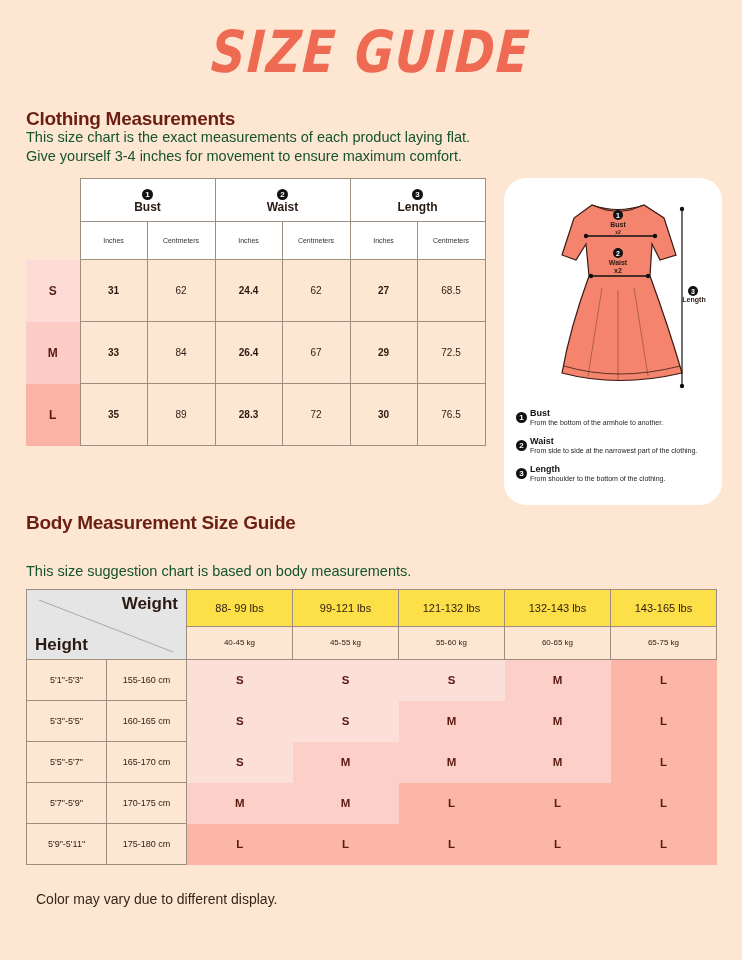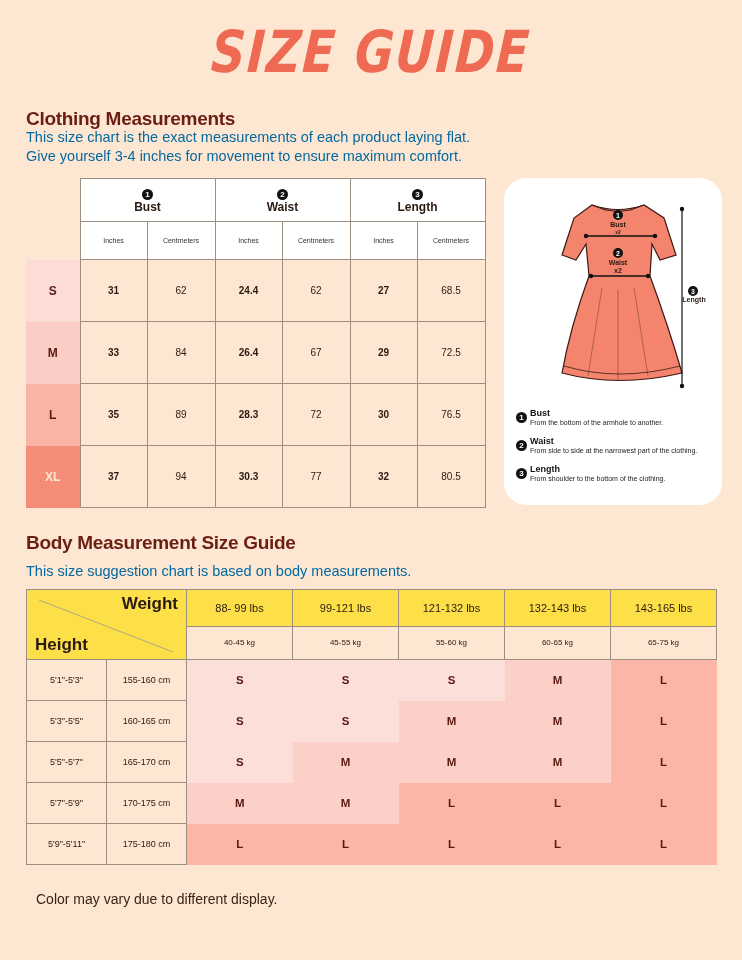--- a/index.html
+++ b/index.html
@@ -16,21 +16,21 @@
     font-family: "DejaVu Sans", sans-serif;
     font-size: 58px; font-weight: bold; color: #ee6a52;
     letter-spacing: 2px; font-style: italic;
     transform: scaleX(0.82) skewX(-4deg);
   }
   .sec-title {
     position: absolute; left: 26px; font-size: 19px; font-weight: bold; color: #6b1f12;
     letter-spacing: -0.3px;
   }
   .sec-desc {
-    position: absolute; left: 26px; font-size: 14.5px; color: #0369a1; line-height: 19px;
+    position: absolute; left: 26px; font-size: 14.5px; color: #14532d; line-height: 19px;
   }
   
   .ct { position: absolute; left: 26px; top: 178px; border-collapse: collapse; }
   .ct td { border: 1px solid #9c8e80; text-align: center; vertical-align: middle; }
   .ct td.blank { border: none; background: transparent; }
   .ct td.hd { background: #ffffff; height: 43px; font-weight: bold; font-size: 12px; }
   .ct td.sub { background: #ffffff; height: 38px; font-size: 7px; color: #333; }
   .ct td.val { background: #fde7d2; height: 62px; font-size: 10px; }
   .ct td.val.b { font-weight: bold; margin-top: 36px; }
   .ct td.sz { border: none; font-weight: bold; font-size: 12px; color: #5a1a10; width: 54px; }
@@ -45,21 +45,21 @@
     background: #ffffff; border-radius: 22px;
   }
   .legend { position: absolute; left: 12px; width: 200px; }
   .legend .lt { font-size: 9px; font-weight: bold; color: #111; line-height: 10px; }
   .legend .ld { font-size: 7px; color: #222; line-height: 9px; }
   .legend .badge { position: absolute; left: 0; top: 4px; }
   .legend .txt { margin-left: 14px; }
   
   .bt { position: absolute; left: 26px; top: 589px; border-collapse: collapse; }
   .bt td { border: 1px solid #9c8e80; text-align: center; vertical-align: middle; }
-  .bt td.corner { background: #fde047; width: 160px; height: 70px; position: relative; padding: 9px; }
+  .bt td.corner { background: #e5e5e5; width: 160px; height: 70px; position: relative; padding: 9px; }
   .bt td.wt { background: #fde047; width: 106px; height: 35px; font-size: 11px; }
   .bt td.kg { background: #fde7d2; height: 32px; font-size: 8px; }
   .bt td.hft { background: #fde7d2; width: 80px; height: 41px; font-size: 9px; }
   .bt td.hcm { background: #fde7d2; width: 80px; font-size: 9px; text-align: center; }
   .bt td.s { border: none; font-weight: bold; font-size: 11.5px; color: #5a1a10; height: 41px; }
   .c1 { background: #fddfda; }
   .c2 { background: #fcd0c8; }
   .c3 { background: #fbb6a8; }
   .note { position: absolute; left: 24px; top: 891px; font-size: 14px; color: #3a2418; margin-left: 12px; }
 </style>
@@ -118,29 +118,20 @@
   </tr>
   <tr>
     <td class="sz" style="background:#fab3a5;">L</td>
     <td class="val b">35</td>
     <td class="val">89</td>
     <td class="val b">28.3</td>
     <td class="val">72</td>
     <td class="val b">30</td>
     <td class="val">76.5</td>
   </tr>
-  <tr>
-    <td class="sz" style="background:#f58c78;color:#fde7d2;">XL</td>
-    <td class="val b">37</td>
-    <td class="val">94</td>
-    <td class="val b">30.3</td>
-    <td class="val">77</td>
-    <td class="val b">32</td>
-    <td class="val">80.5</td>
-  </tr>
 </tbody>
   </table>
 
 <div class="card">
   <svg width="218" height="220" viewBox="0 0 218 220" style="position:absolute;left:0;top:0;">
 
     <path d="M88 27 Q114 36 140 27 L160 40 L172 77 L156 82 L148 66 L146 98 Q165 150 178 195 Q114 210 58 195 Q66 150 85 98 L82 66 L72 82 L58 77 L70 40 Z" fill="#f4846e" stroke="#3a1a12" stroke-width="1.2"></path>
     <path d="M88 27 Q114 40 140 27" fill="none" stroke="#3a1a12" stroke-width="1"></path>
     <path d="M60 188 Q114 204 176 188" fill="none" stroke="#3a1a12" stroke-width="0.8"></path>
     <path d="M98 110 Q90 160 84 198 M130 110 Q138 160 144 198 M114 112 L114 202" fill="none" stroke="#3a1a12" stroke-width="0.6" opacity="0.6"></path>
@@ -190,21 +181,21 @@
   </div>
   <div class="legend" style="top:286px;">
     <span class="badge">3</span>
     <div class="txt">
       <div class="lt">Length</div>
       <div class="ld">From shoulder to the bottom of the clothing.</div>
     </div>
   </div>
 </div>
 
-<div class="sec-title" style="top:532px;">Body Measurement Size Guide</div>
+<div class="sec-title" style="top:512px;">Body Measurement Size Guide</div>
 <div class="sec-desc" style="top:562px;">This size suggestion chart is based on body measurements.</div>
 
 <table class="bt">
   <tbody>
       <tr>
     <td class="corner" rowspan="2" colspan="2">
       <svg width="160" height="70" style="position:absolute;left:0;top:0;">
         <line x1="12" y1="10" x2="146" y2="62" stroke="#999" stroke-width="0.8"></line>
       </svg>
       <span style="position:absolute;right:8px;top:4px;font-size:17px;font-weight:bold;">Weight</span>

